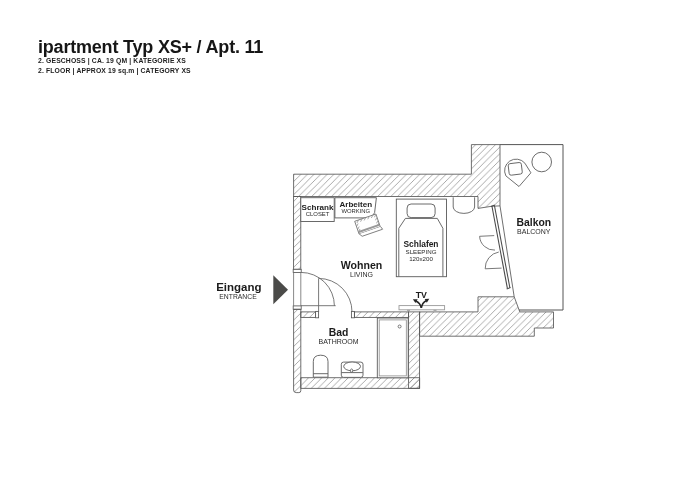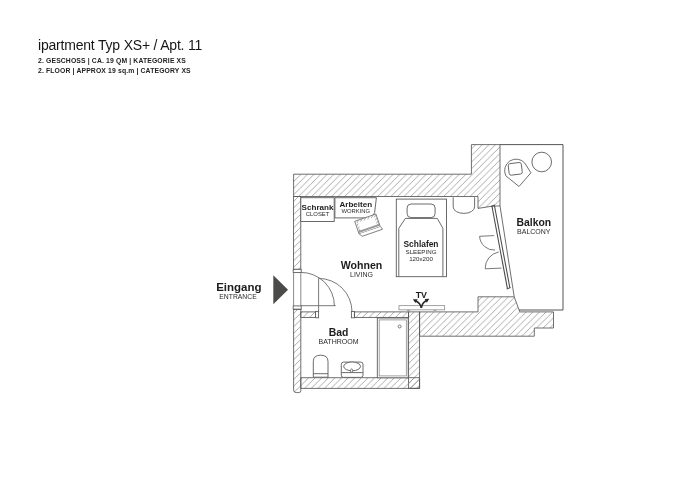--- a/index.html
+++ b/index.html
@@ -1,18 +1,18 @@
 <!DOCTYPE html>
 <html><head>
 <meta charset="utf-8">
 <style>
   html,body{margin:0;padding:0;background:#fff;width:700px;height:500px;overflow:hidden;}
   body{font-family:"Liberation Sans", sans-serif;}
   #page{position:relative;width:700px;height:500px;}
-  .ttl{position:absolute;left:38px;top:37.3px;font-size:14px;font-weight:normal;color:#161616;letter-spacing:-0.2px;}
+  .ttl{position:absolute;left:38px;top:37.3px;font-size:18px;font-weight:bold;color:#161616;letter-spacing:-0.2px;}
   .sub{position:absolute;left:38px;font-size:6.8px;font-weight:bold;color:#222;letter-spacing:0.15px;}
 </style>
 </head>
 <body>
 <div id="page">
 
   <div class="ttl">ipartment Typ XS+ / Apt. 11</div>
 
   <div class="sub" style="top:57.4px;">2. GESCHOSS | CA. 19 QM | KATEGORIE XS</div>
 

